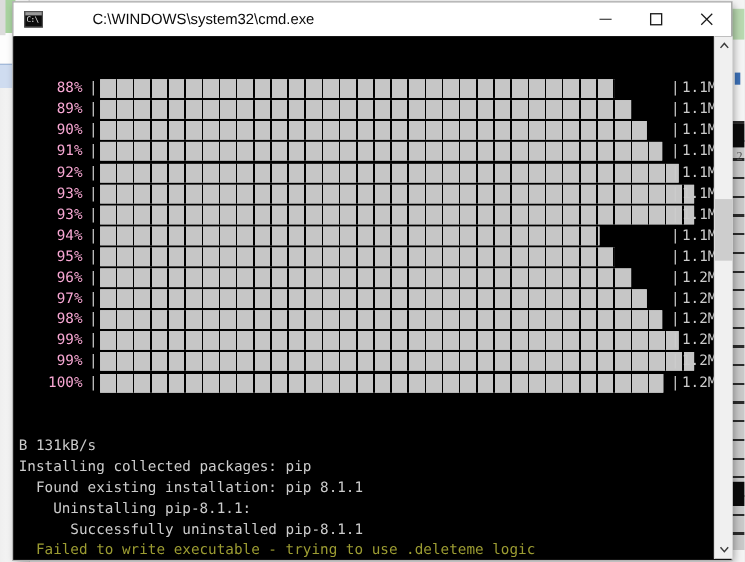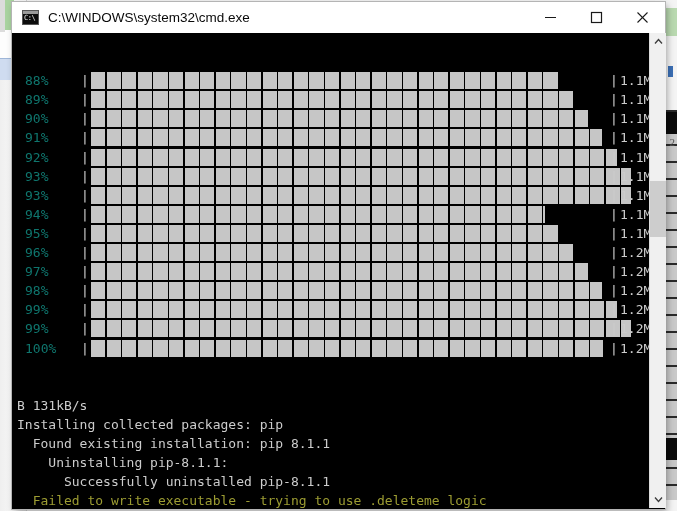--- a/index.html
+++ b/index.html
@@ -159,20 +159,21 @@
     color: #e8e8e8;
     letter-spacing: -0.5px;
   }
 
   #title-text {
     font-family: "Liberation Sans", sans-serif;
     font-size: 13.5px;
     color: #0a0a0a;
     white-space: nowrap;
     flex: 1;
+    margin-left: 36px;
   }
 
   .win-btn {
     width: 46px;
     height: 31px;
     display: flex;
     align-items: center;
     justify-content: center;
     flex: none;
   }
@@ -197,22 +198,22 @@
   .prog-row {
     position: relative;
     height: 19.1px;
     white-space: pre;
   }
   .prog-pct {
     position: absolute;
     left: 0;
     top: 0;
     width: 62px;
-    color: #0f766e;
-    padding-left: 12px;
+    text-align: right;
+    color: #f9a8d4;
   }
   .prog-pipe-l {
     position: absolute;
     left: 68px;
     top: 0;
     color: #cccccc;
   }
   .prog-bar {
     position: absolute;
     left: 78px;

